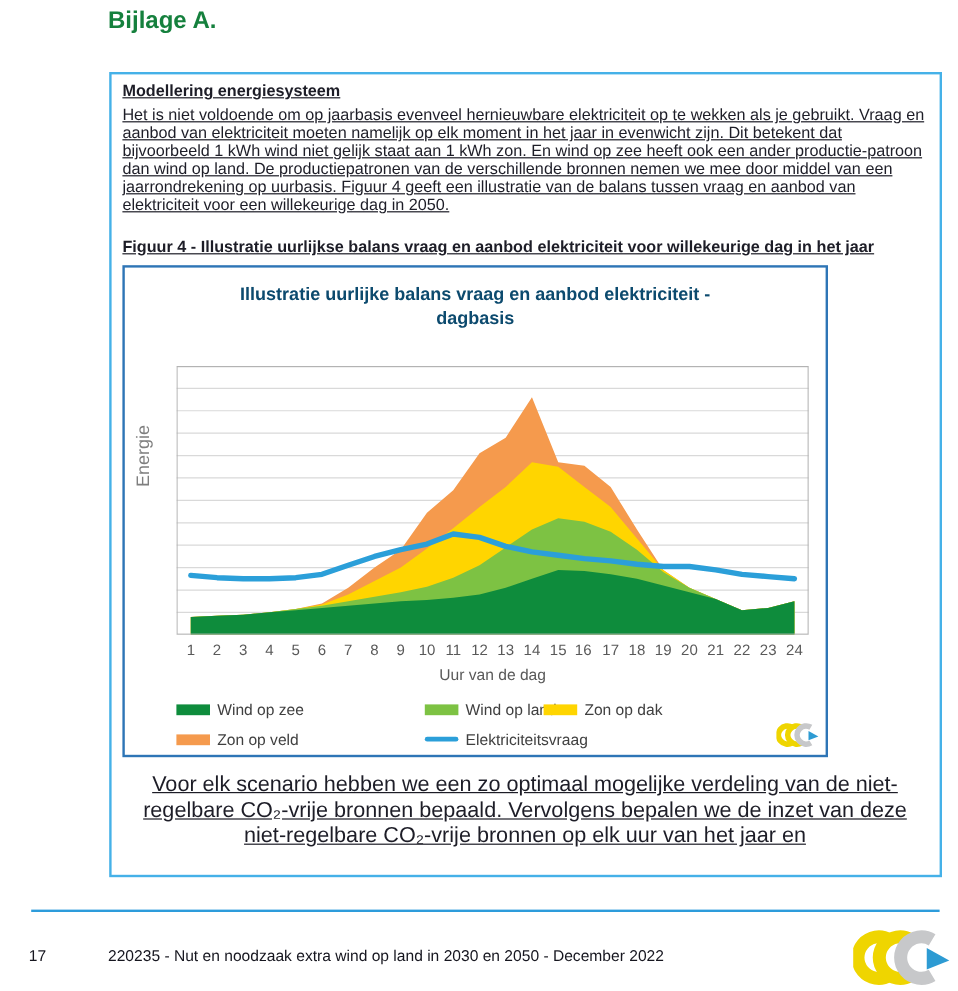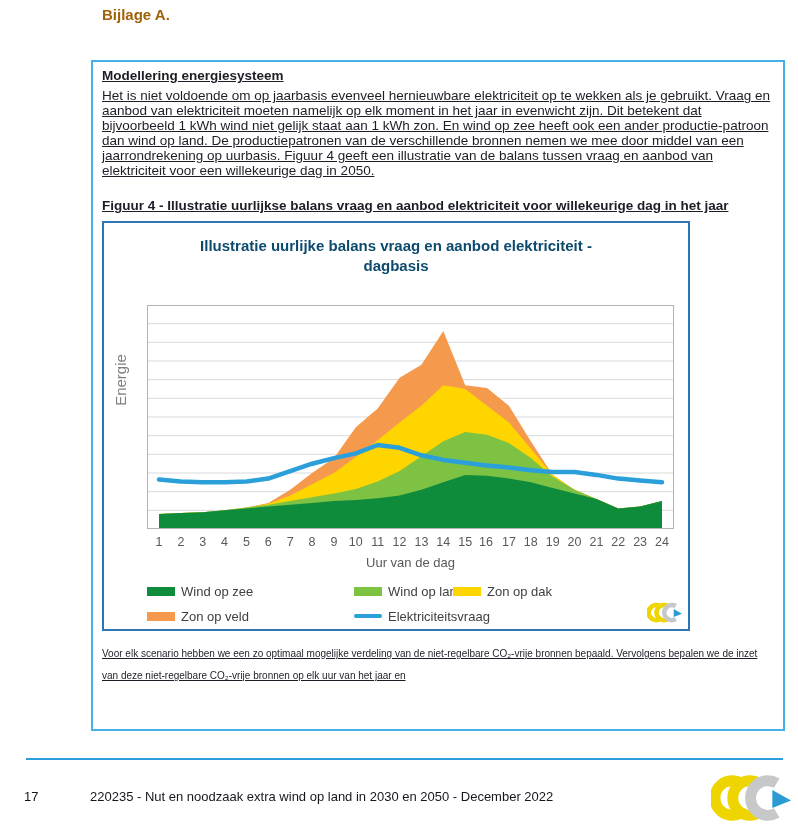--- a/index.html
+++ b/index.html
@@ -1,21 +1,21 @@
 <!DOCTYPE html>
 <html><head>
 <meta charset="utf-8">
 <style>
   * { margin:0; padding:0; box-sizing:border-box; }
   body { background:#ffffff; }
   .page {
     position:relative; width:798px; height:826px; background:#fff; overflow:hidden;
     font-family:"Liberation Sans", sans-serif; color:#1d1d27;
   }
-  .doc-title { position:absolute; left:102px; top:6px; font-size:15px; font-weight:bold; color:#a16207; }
+  .doc-title { position:absolute; left:90px; top:6px; font-size:20px; font-weight:bold; color:#15803d; }
   .info-box {
     position:absolute; left:91px; top:60px; width:694px; height:671px;
     border:2px solid #45b1e8; padding:4px 10px 4px 9px; background:#fff;text-decoration:underline;
   }
   .box-heading { font-size:13.5px; font-weight:bold; margin:2px 0 5px 0; }
   .body-text { font-size:13.5px; line-height:15px; }
   .fig-caption { font-size:13.5px; font-weight:bold; margin-top:20px; }
   .chart-box {
     position:relative; margin-top:8px; width:588px; height:410px;
     border:2px solid #2e75b6; background:#fff;
@@ -32,21 +32,21 @@
   .x-ticks { position:absolute; left:43px; top:312px; width:527px; height:16px; }
   .x-ticks span { position:absolute; transform:translateX(-50%); font-size:12.5px; color:#595959; }
   .xlab { position:absolute; left:43px; top:332px; width:527px; text-align:center; font-size:13px; color:#595959; }
   .legend-item { position:absolute; display:flex; align-items:center; gap:6px; height:16px; }
   .legend-item .lbl { font-size:13px; color:#404040; white-space:nowrap; }
   .swatch { width:28px; height:9px; display:inline-block; }
   .swatch.line { height:4.5px; border-radius:2.5px; }
   .leg-r1 { top:360px; } .leg-r2 { top:385px;justify-content:flex-end; }
   .leg-c1 { left:43px; } .leg-c2 { left:209px;padding-left:41px; } .leg-c3 { left:349px; }
   .mini-logo { position:absolute; right:3px; bottom:3px; width:38px; height:26px; }
-  .after-text { margin-top:12px; font-size:10px; line-height:21.7px; }
+  .after-text { margin-top:12px; font-size:18px; line-height:21.7px;text-align:center; }
   .footer-line { position:absolute; left:26px; top:758px; width:757px; height:2px; background:#2d9cdb; }
   .page-num { position:absolute; left:24px; top:789px; font-size:13px; color:#16161f; }
   .doc-ref { position:absolute; left:90px; top:789px; font-size:13px; color:#16161f; }
   .footer-logo { position:absolute; left:711px; top:770px; width:87px; height:58px; }
 </style>
 </head>
 <body>
 
 <div class="page">
 

